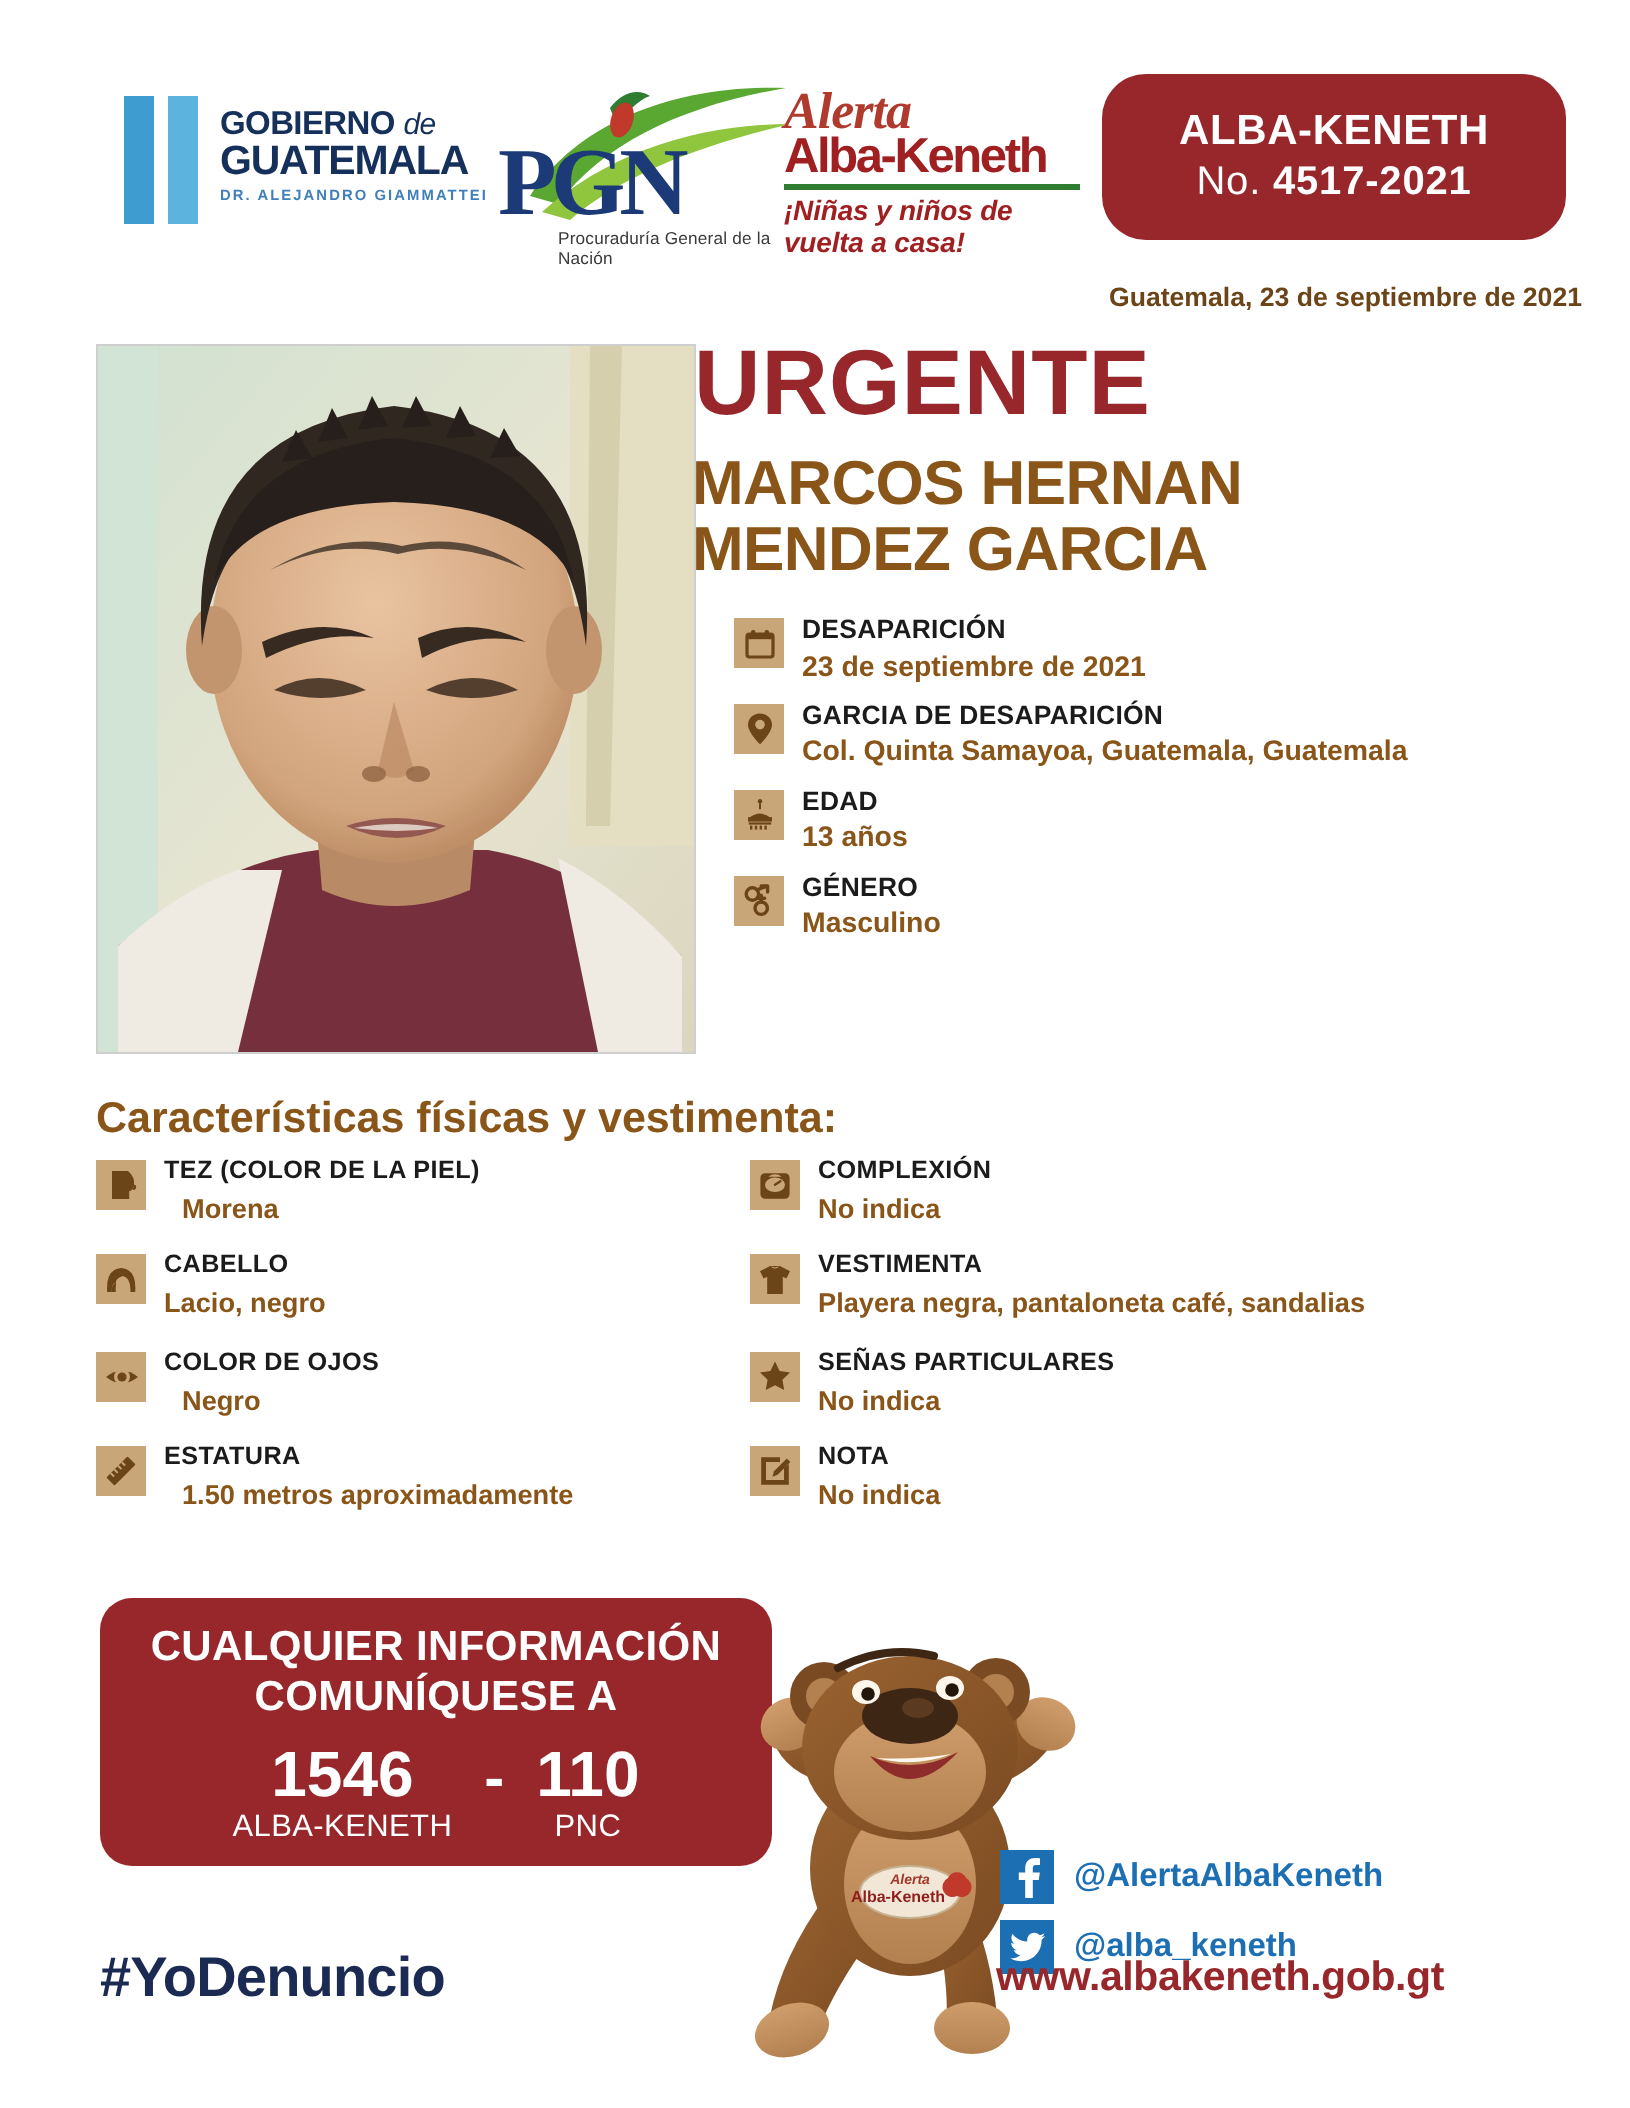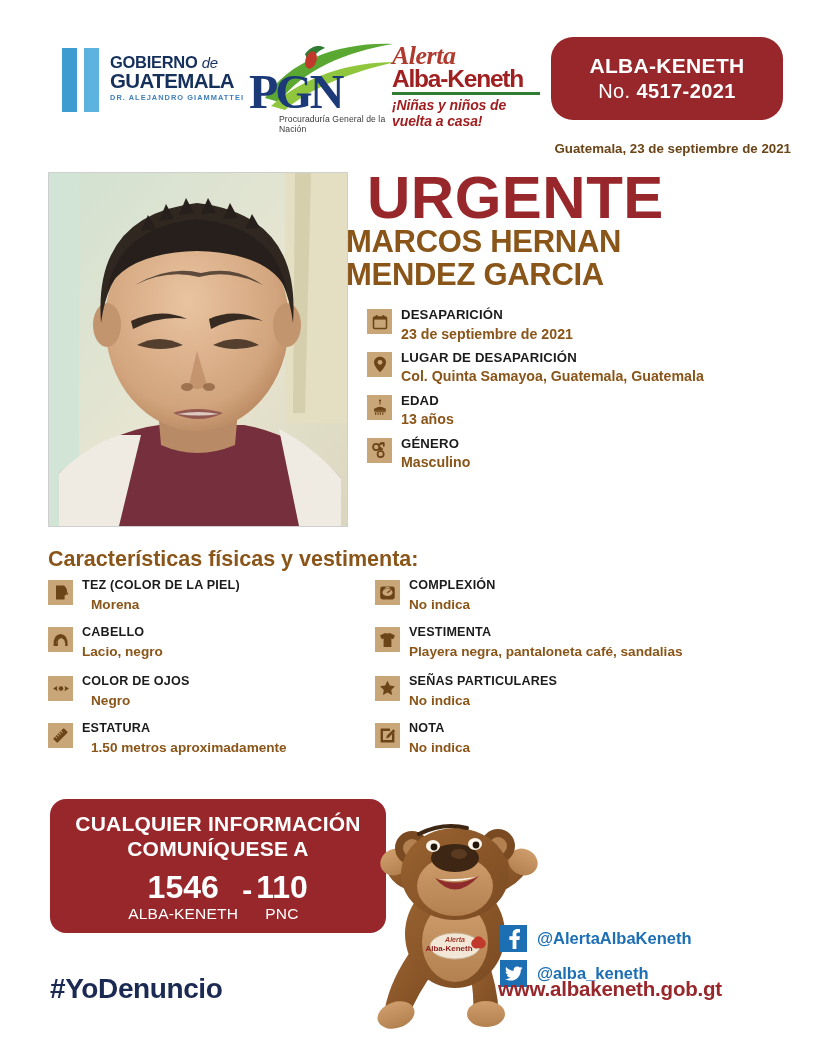--- a/index.html
+++ b/index.html
@@ -46,21 +46,21 @@
   .badge-l2 b { font-weight:bold; }
 
   .date-line { position:absolute; right:24px; top:141px; font-size:13.3px; font-weight:bold; color:#6b4417; }
 
   
   .photo-frame { position:absolute; left:48px; top:172px; width:300px; height:355px;
                  border:1px solid #cfcfcf; overflow:hidden; background:#cfd6cb; }
   .photo-frame svg { display:block; }
 
   
-  .urgente { position:absolute; left:367px; top:168px; font-size:60px; font-weight:bold;
+  .urgente { position:absolute; left:347px; top:168px; font-size:46px; font-weight:bold;
              color:#97272b; letter-spacing:0.5px; line-height:1; }
   .pname { position:absolute; left:346px; top:225px; font-size:31px; font-weight:bold;
            color:#8a5518; line-height:1.08; letter-spacing:-0.3px; }
 
   .info-list { position:absolute; left:367px; top:307px; width:440px; }
   .info-row { display:flex; align-items:flex-start; margin-bottom:7px; }
   .info-ico { width:25px; height:25px; background:#c9a678; flex:0 0 25px;
               display:flex; align-items:center; justify-content:center; margin-right:9px; margin-top:2px; }
   .info-txt { padding-top:0px; }
   .info-label { font-size:13.2px; font-weight:bold; color:#1b1b1b; letter-spacing:0.15px; line-height:1.25; }
@@ -78,21 +78,21 @@
               display:flex; align-items:center; justify-content:center; margin-right:9px; margin-top:2px; }
   .char-label { font-size:12.6px; font-weight:bold; color:#1b1b1b; letter-spacing:0.2px; line-height:1.25; }
   .char-value { font-size:13.6px; font-weight:bold; color:#8a5518; line-height:1.3; margin-top:2px; }
   .char-value.indent { margin-left:9px; }
 
   
   .contact { position:absolute; left:50px; top:799px; width:336px; height:134px;
              background:#97272b; border-radius:16px; color:#fff;
              display:flex; flex-direction:column; align-items:center; padding-top:13px; }
   .contact-l1 { font-size:21px; font-weight:bold; line-height:1.18; text-align:center; letter-spacing:0.2px; }
-  .nums { display:flex; align-items:center; justify-content:space-between; margin-top:9px; gap:4px; }
+  .nums { display:flex; align-items:center; justify-content:space-between; margin-top:9px; gap:16px; }
   .num-blk { text-align:center; }
   .num-big { font-size:32px; font-weight:bold; line-height:1; }
   .num-small { font-size:15.5px; line-height:1.3; margin-top:1px; letter-spacing:0.2px; }
   .num-dash { font-size:30px; font-weight:bold; padding-bottom:14px; }
 
   
   .bear { position:absolute; left:355px; top:818px; width:210px; height:215px; }
 
   
   .social { position:absolute; left:500px; top:925px; }
@@ -233,21 +233,21 @@
     </div>
 
     <div class="info-row">
       <div class="info-ico">
         <svg width="16" height="17" viewBox="0 0 16 17">
             <path d="M8,0.8 C4.5,0.8 2,3.3 2,6.4 C2,10.4 8,16.2 8,16.2 C8,16.2 14,10.4 14,6.4 C14,3.3 11.5,0.8 8,0.8 Z" fill="#6b4417"></path>
             <circle cx="8" cy="6.3" r="2.4" fill="#c9a678"></circle>
           </svg>
       </div>
       <div class="info-txt">
-        <div class="info-label">LUGAR DE DESAPARICIÓN</div>
+        <div class="info-label">GARCIA DE DESAPARICIÓN</div>
         <div class="info-value">Col. Quinta Samayoa, Guatemala, Guatemala</div>
       </div>
     </div>
 
     <div class="info-row">
       <div class="info-ico">
         <svg width="16" height="17" viewBox="0 0 16 17">
             <circle cx="8" cy="1.6" r="1.1" fill="#6b4417"></circle>
             <rect x="7.5" y="2.6" width="1" height="3" fill="#6b4417"></rect>
             <path d="M2.5,10 Q8,5.5 13.5,10 Z" fill="#6b4417"></path>

